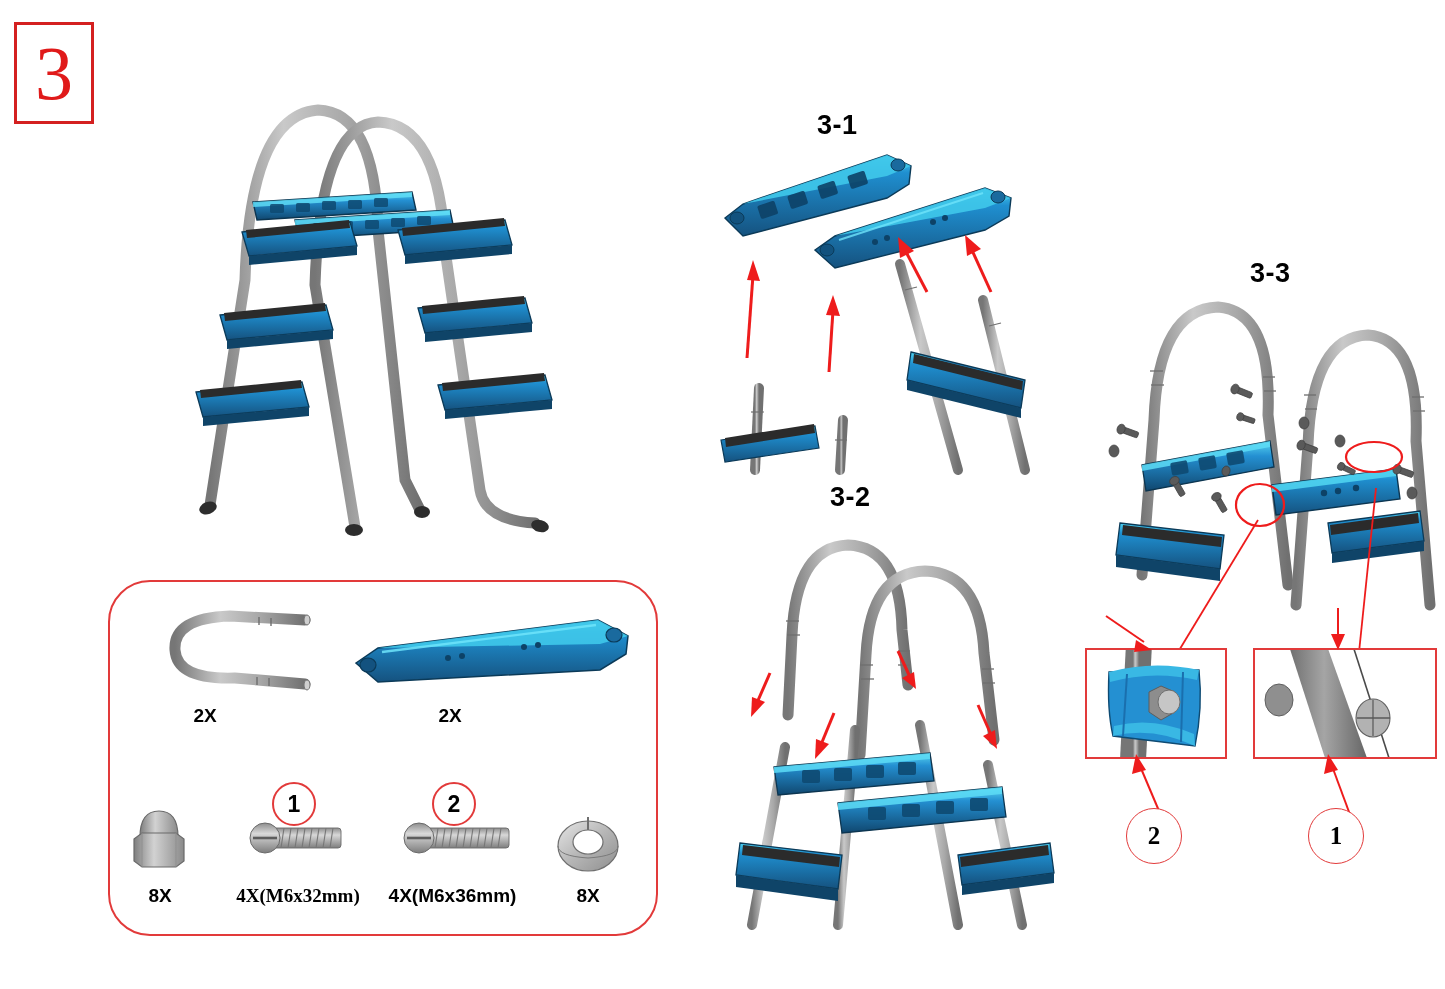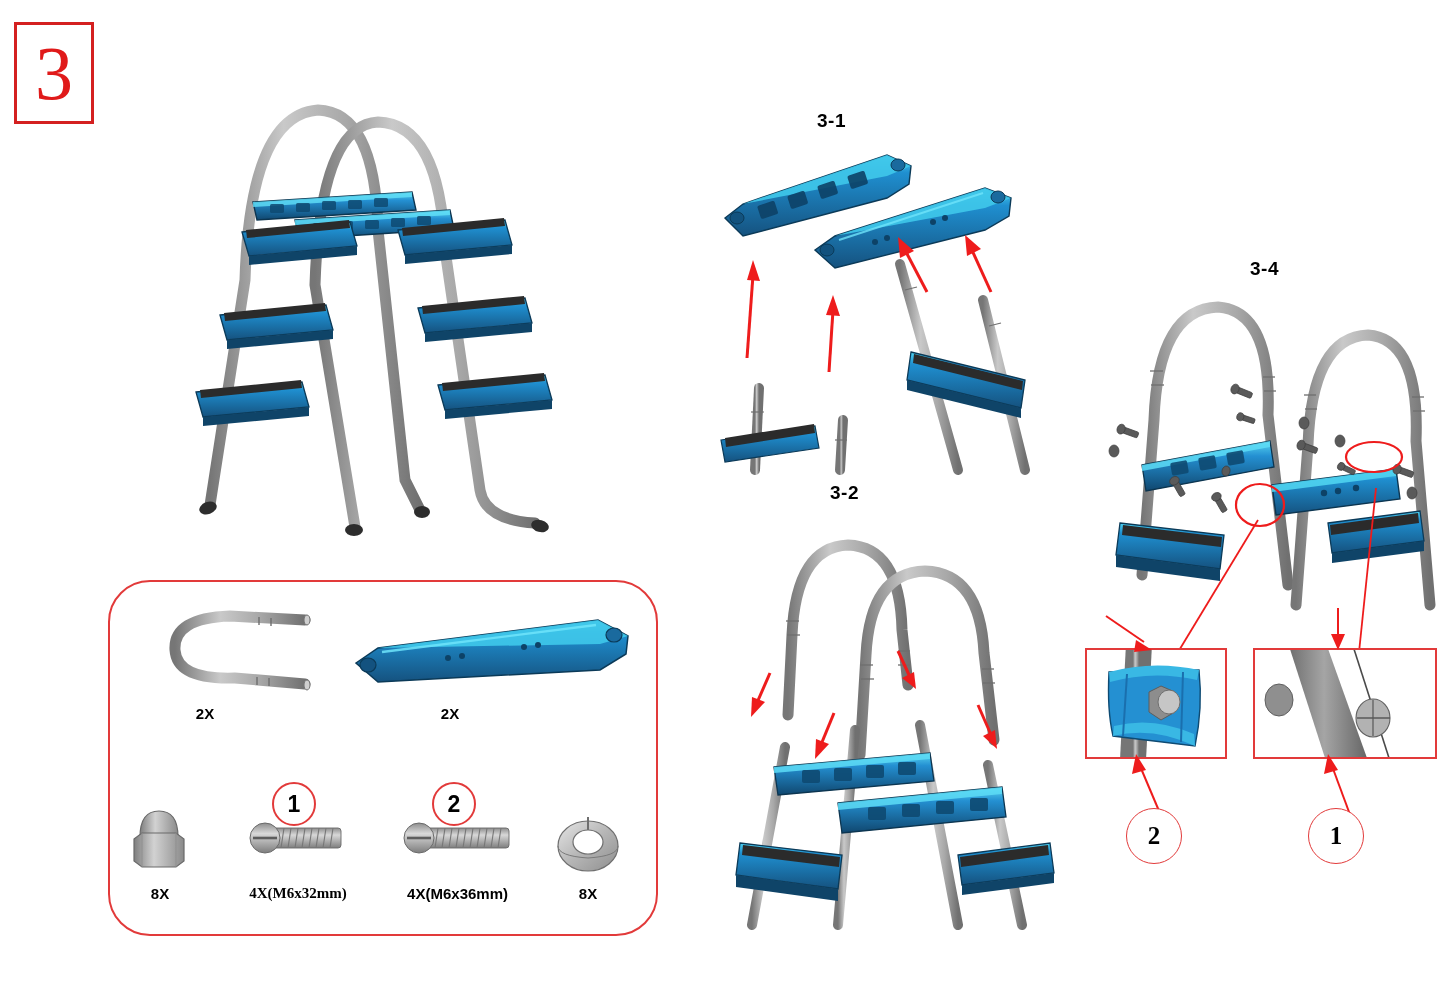--- a/index.html
+++ b/index.html
@@ -7,26 +7,26 @@
        font-family:"Liberation Sans", sans-serif;color:#000;}
   .abs{position:absolute;}
 
   
   #step-badge{left:14px;top:22px;width:74px;height:96px;border:3px solid #d42020;
      display:flex;align-items:center;justify-content:center;background:#fff;}
   #step-badge span{font-family:"Liberation Serif", serif;font-size:76px;color:#e01a1a;line-height:1;
      font-weight:400;}
 
   
-  .substep{font-size:19px;font-weight:bold;letter-spacing:.5px;}
+  .substep{font-size:27px;font-weight:bold;letter-spacing:.5px;}
 
   
   #parts-box{left:108px;top:580px;width:546px;height:352px;border:2px solid #e23a3a;
      border-radius:42px;background:#fff;}
-  .qty{font-size:15px;font-weight:bold;text-align:center;}
+  .qty{font-size:19px;font-weight:bold;text-align:center;}
   .circ-num{width:40px;height:40px;border:2px solid #e23a3a;border-radius:50%;
      display:flex;align-items:center;justify-content:center;font-size:23px;font-weight:bold;
      background:#fff;}
 
   
   .detail-box{border:2px solid #e23a3a;background:#fff;overflow:hidden;}
   .circ-big{width:54px;height:54px;border:1.6px solid #e23a3a;border-radius:50%;
      display:flex;align-items:center;justify-content:center;font-size:25px;font-weight:bold;
      background:#fff;font-family:"Liberation Serif", serif;}
 
@@ -226,21 +226,21 @@
         <path d="M97 13 L94 33"></path>
         <path d="M104 13 L101 33"></path>
   </g>
   <ellipse cx="22" cy="23" rx="15" ry="15" fill="url(#scrG)" stroke="#6a6a6a" stroke-width="1"></ellipse>
   <path d="M10 23 L34 23" stroke="#5d5d5d" stroke-width="2.6"></path>
 </svg>
 </div>
 <div class="abs circ-num" style="left:432px;top:782px;">
   <span>2</span>
 </div>
-<div class="abs qty" style="left:363px;top:885px;width:145px;text-align:right;">4X(M6x36mm)</div>
+<div class="abs qty" style="left:380px;top:885px;width:145px;">4X(M6x36mm)</div>
 
 <div class="abs" style="left:552px;top:808px;width:72px;height:70px;">
 <svg width="72" height="70" viewBox="0 0 72 70">
   <defs>
         <linearGradient id="wshG" x1="0" y1="0" x2="1" y2="1">
     <stop offset="0%" stop-color="#e6e6e6"></stop>
           <stop offset="50%" stop-color="#b6b6b6"></stop>
     <stop offset="100%" stop-color="#8e8e8e"></stop>
         </linearGradient>
       </defs>
@@ -385,21 +385,21 @@
     <polygon points="13,320 110,332 109,342 12,330" fill="#2b2b2b"></polygon>
     <polygon points="6,350 108,364 108,376 6,362" fill="#0f4468"></polygon>
 
     <polygon points="228,330 320,318 324,348 232,360" fill="url(#blueG)" stroke="#0b3a58" stroke-width="1.3"></polygon>
     <polygon points="230,332 318,320 319,330 231,342" fill="#2b2b2b"></polygon>
     <polygon points="232,360 324,348 324,358 232,370" fill="#0f4468"></polygon>
   </g>
 </svg>
 </div>
 
-<div class="abs substep" style="left:1250px;top:258px;">3-4</div>
+<div class="abs substep" style="left:1250px;top:258px;">3-3</div>
 
 <div class="abs" style="left:1100px;top:285px;width:345px;height:335px;">
 <svg width="345" height="335" viewBox="0 0 345 335">
 
   <g fill="none" stroke="url(#tubeG)" stroke-width="11" stroke-linecap="round">
     <path d="M42 290 L54 135 Q58 24 118 22 Q172 26 168 130 L188 300"></path>
     <path d="M196 320 L208 160 Q212 52 268 50 Q320 54 316 156 L330 320"></path>
   </g>
   <g stroke="#6e6e6e" stroke-width="1.3" fill="none">
     <path d="M50 86 L63 86"></path>

